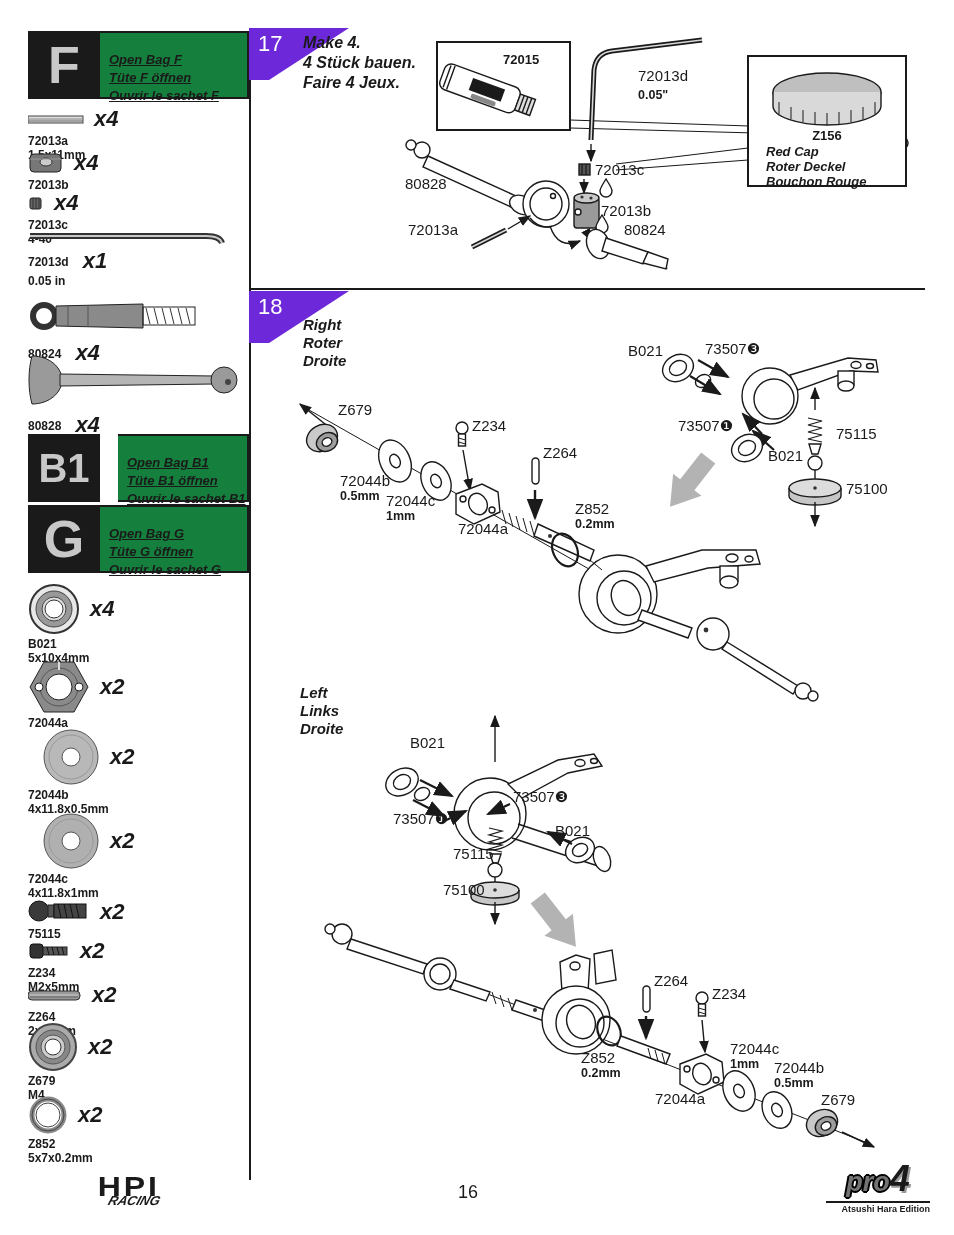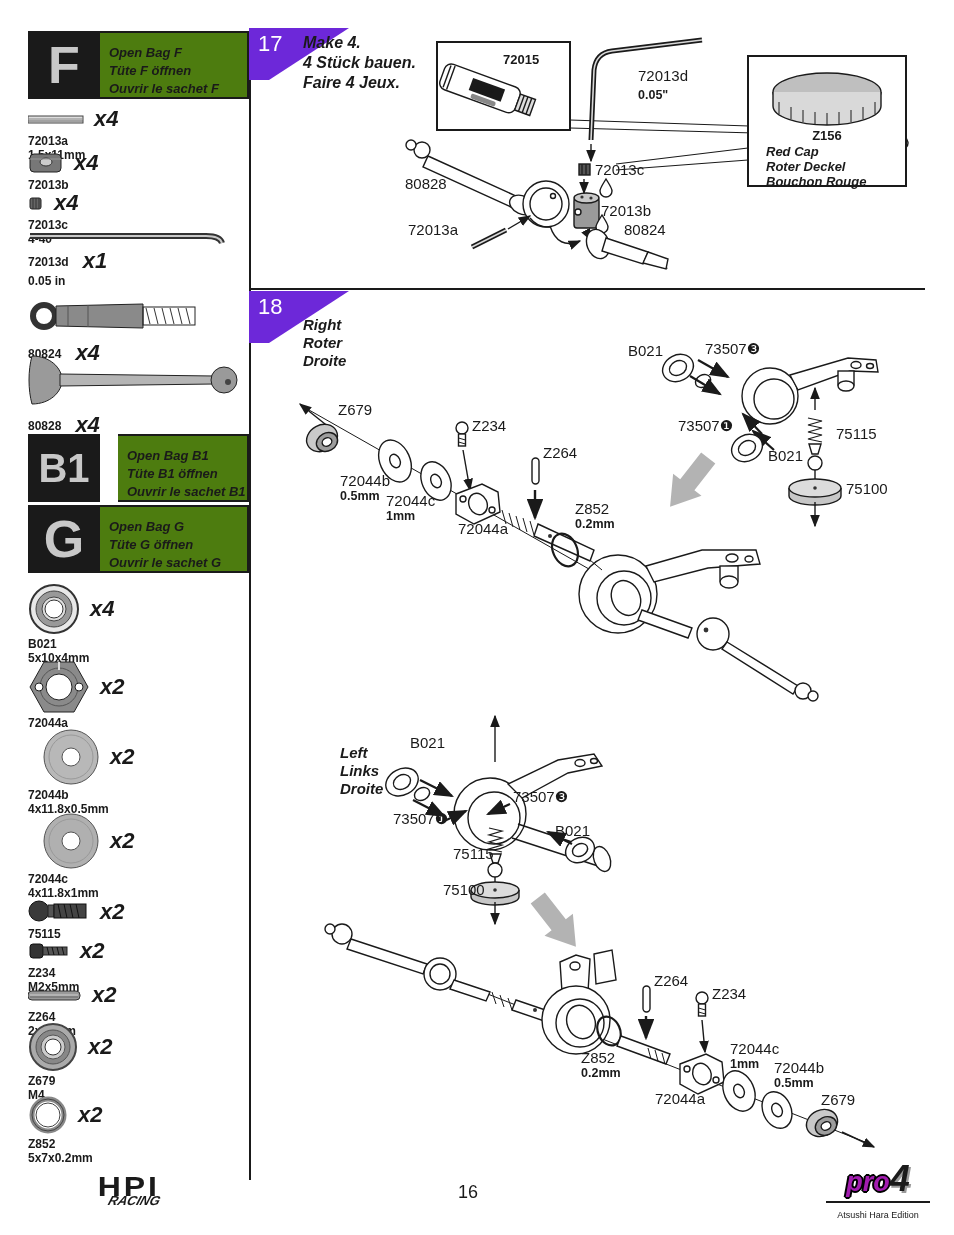--- a/index.html
+++ b/index.html
@@ -6,22 +6,22 @@
   .page{position:relative;width:954px;height:1235px;background:#fff;margin:0 auto;
         font-family:"Liberation Sans",sans-serif;color:#1a1a1a;overflow:hidden;}
   .vline{position:absolute;background:#1a1a1a;width:2px;}
   .hline{position:absolute;background:#1a1a1a;height:2px;}
   
   .bag{position:absolute;display:flex;width:221px;height:68px;}
   .bag-letter{width:72px;background:#1a1a1a;color:#c8c8c8;font-weight:bold;
               display:flex;align-items:center;justify-content:center;}
   .bag-letter.big{font-size:52px;}
   .bag-letter.med{font-size:40px;}
-  .bag-text{flex:1;background:#4d7c0f;border:2px solid #1a1a1a;border-left:none;
-            padding:11px 0 0 9px;font-style:italic;font-weight:bold;font-size:13px;line-height:18px;}
+  .bag-text{flex:1;background:#15803d;border:2px solid #1a1a1a;border-left:none;
+            padding:18px 0 0 9px;font-style:italic;font-weight:bold;font-size:13px;line-height:18px;text-decoration:underline;}
   
   .part{position:absolute;left:28px;}
   .icon-row{display:flex;align-items:center;gap:10px;}
   .qty{font-style:italic;font-weight:bold;font-size:22px;}
   .pid{font-weight:bold;font-size:12px;margin-top:2px;}
   .pid-row{display:flex;align-items:center;gap:14px;}
   .psize{font-weight:bold;font-size:12px;}
   
   .stepbadge{position:absolute;width:100px;height:52px;background:#6d28d9;
              clip-path:polygon(0 0,100% 0,20% 100%,0 100%);}
@@ -36,24 +36,24 @@
   .boxit{font-size:13px;font-weight:bold;font-style:italic;}
   
   .hpi{position:absolute;left:30px;top:1172px;width:130px;text-align:right;}
   .hpi-text{font-weight:900;font-size:32px;letter-spacing:3px;display:block;
             transform:scaleY(.85);line-height:30px;}
   .hpi-sub{display:block;font-style:italic;font-weight:bold;font-size:13px;margin:-9px 0 0 52px;
            transform:skewX(-18deg);}
   .pagenum{position:absolute;left:458px;top:1182px;font-size:18px;}
   .pro4{position:absolute;left:826px;top:1164px;width:104px;text-align:center;}
   .pro4-row{font-style:italic;font-weight:900;line-height:30px;white-space:nowrap;}
-  .pro4-pro{color:#a21caf;font-size:27px;
+  .pro4-pro{color:#737373;font-size:27px;
     text-shadow:-2px 0 #000,2px 0 #000,0 -2px #000,0 2px #000,-1px -1px #000,1px 1px #000,1px -1px #000,-1px 1px #000;}
   .pro4-four{color:#1a1a1a;font-size:36px;text-shadow:2px 2px 0 #9a9a9a;}
-  .pro4-ed{font-size:9px;font-weight:normal;border-top:2px solid #1a1a1a;padding-top:7px;}
+  .pro4-ed{font-size:9px;font-weight:bold;border-top:2px solid #1a1a1a;padding-top:1px;text-align:right;}
 </style>
 </head>
 <body>
 
 <div class="page">
 
   <div class="vline" style="left:249px;top:28px;height:1152px;"></div>
   <div class="hline" style="left:249px;top:288px;width:676px;"></div>
 
   <div class="bag" style="left:28px;top:31px;">
@@ -569,21 +569,21 @@
       </g>
       <text x="596" y="196" class="lbl" stroke="none">75100</text>
       <line x1="565" y1="204" x2="565" y2="228" marker-end="url(#ah2)"></line>
 
       <g transform="translate(441,182) rotate(128)">
         <polygon points="-28,-9 6,-9 6,-18 34,0 6,18 6,9 -28,9" fill="#b3b3b3" stroke="none"></polygon>
       </g>
     </g>
   </svg>
 
-  <div class="heading" style="left:300px;top:744px;margin-left:40px;">
+  <div class="heading" style="left:300px;top:684px;">
     <div>Left</div>
     <div>Links</div>
     <div>Droite</div>
   </div>
 
   <svg class="diagram" style="left:250px;top:702px;" width="700" height="462" viewBox="0 0 700 462">
     <defs>
       <marker id="ah3" markerWidth="9" markerHeight="7" refX="8" refY="3.5" orient="auto">
         <path d="M0,0 L9,3.5 L0,7 Z" fill="#1a1a1a"></path>
       </marker>

